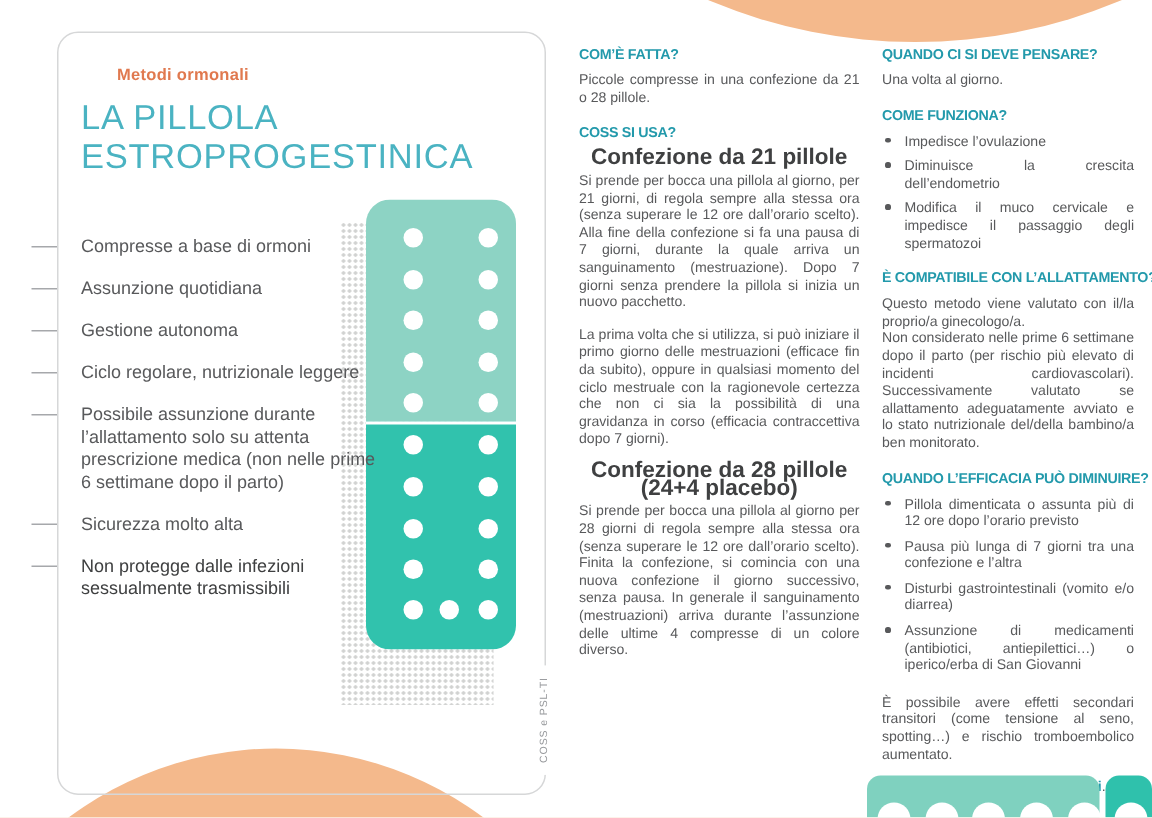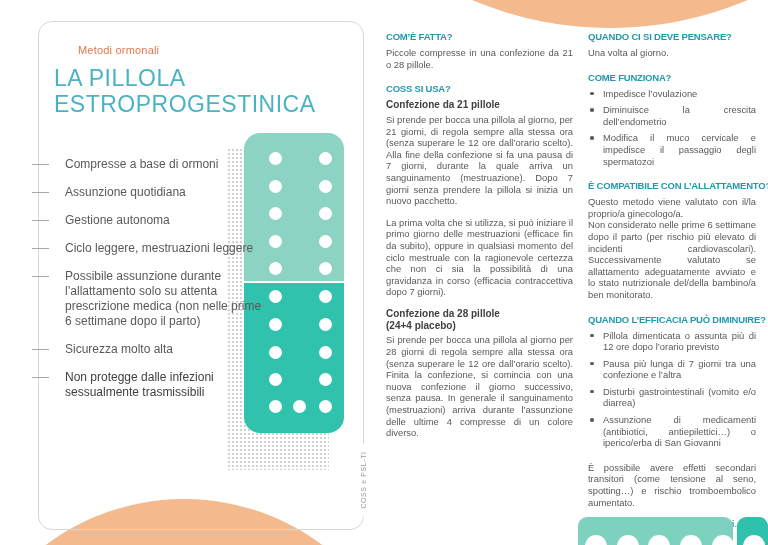--- a/index.html
+++ b/index.html
@@ -12,26 +12,26 @@
   .circle { position:absolute; border-radius:50%; background:#f4b98c; }
   .circle-top { width:708px; height:708px; left:256px; top:-680px; }
   .circle-bottom-left { width:462px; height:462px; left:-47px; top:499px; }
 
   
   .card {
     position:absolute; left:38px; top:21px; width:326px; height:509px;
     border:1px solid #d6d7d8; border-radius:14px; background:transparent;
   }
   .card-inner { position:absolute; left:15px; top:22px; width:200px; }
-  .category { font-size:11px; font-weight:normal; color:#e0794f; letter-spacing:.2px;padding-left:24px; }
+  .category { font-size:11px; font-weight:bold; color:#e0794f; letter-spacing:.2px;padding-left:24px; }
   .title { margin-top:9px; font-size:23px; line-height:26px; color:#4ab3c2; letter-spacing:.5px; font-weight:400; width:300px; }
   .features { margin-top:40px; list-style:none; }
   .features li {
     position:relative; font-size:12px; line-height:15px; color:#58595b;
-    margin-bottom:13px; width:205px;margin-left:11px;
+    margin-bottom:13px; width:205px;
   }
   .features li .tick {
     position:absolute; left:-33px; top:7px; width:17px; height:1px; background:#a6a8ab;
   }
   .features li.bold { font-weight:normal; color:#3f4041; }
 
   
   .halftone {
     position:absolute; left:188px; top:126px; width:102px; height:322px;
     background-image:radial-gradient(circle, #c9cac9 1px, rgba(0,0,0,0) 1.3px);
@@ -56,21 +56,21 @@
   .col { position:absolute; top:31px; }
   .col-mid { left:386px; width:187px; }
   .col-right { left:588px; width:168px; }
   .sec { margin-bottom:13px; }
   .sec h3 {
     font-size:9.5px; font-weight:bold; color:#2299ab;
     letter-spacing:-.2px; white-space:nowrap; margin-bottom:5px;
   }
   .sec p { font-size:9.4px; line-height:11.6px; color:#58595b; text-align:justify; margin-bottom:10px; }
   .sec p.tight { margin-bottom:0; }
-  .sub { font-size:10px; font-weight:bold; color:#3f4041; line-height:11.8px; margin-bottom:3px; }
+  .sub { font-size:15px; font-weight:bold; color:#3f4041; line-height:11.8px; margin-bottom:3px;text-align:center; }
   .blist { list-style:none; margin-bottom:10px; }
   .blist li {
     position:relative; padding-left:15px; font-size:9.4px; line-height:11.6px;
     color:#58595b; text-align:justify; margin-bottom:5px;
   }
   .blist li::before {
     content:""; position:absolute; left:2px; top:4px; width:3.5px; height:3.5px;
     border-radius:50%; background:#58595b;
   }
   .link { color:#2299ab; font-weight:bold; text-decoration:none; cursor:pointer; }
@@ -123,21 +123,21 @@
     <div class="card-inner">
       <div class="category">Metodi ormonali</div>
       <div class="title">
         <span>LA PILLOLA</span><br>
         <span>ESTROPROGESTINICA</span>
       </div>
       <ul class="features">
         <li><span class="tick"></span><span>Compresse a base di ormoni</span></li>
         <li><span class="tick"></span><span>Assunzione quotidiana</span></li>
         <li><span class="tick"></span><span>Gestione autonoma</span></li>
-        <li><span class="tick"></span><span>Ciclo leggere, mestruazioni leggere</span></li>
+        <li><span class="tick"></span><span>Ciclo regolare, nutrizionale leggere</span></li>
         <li><span class="tick"></span><span>Possibile assunzione durante l’allattamento solo su attenta prescrizione medica (non nelle prime 6 settimane dopo il parto)</span></li>
         <li><span class="tick"></span><span>Sicurezza molto alta</span></li>
         <li class="bold"><span class="tick"></span><span>Non protegge dalle infezioni sessualmente trasmissibili</span></li>
       </ul>
     </div>
   </div>
 
   <div class="credit">COSS e PSL-TI</div>
 
   <div class="col col-mid">

